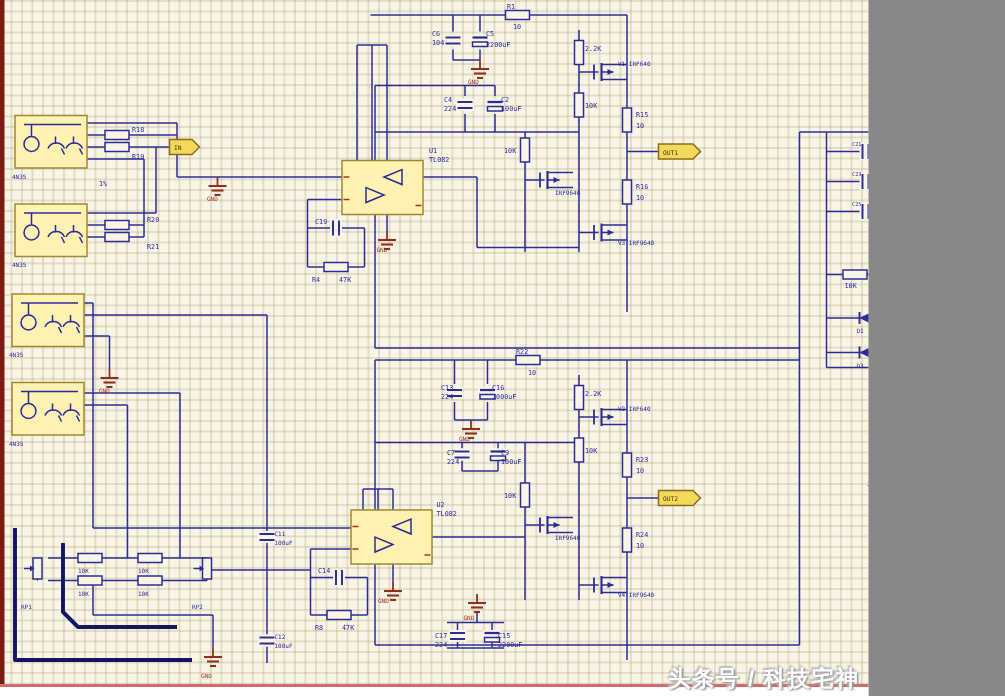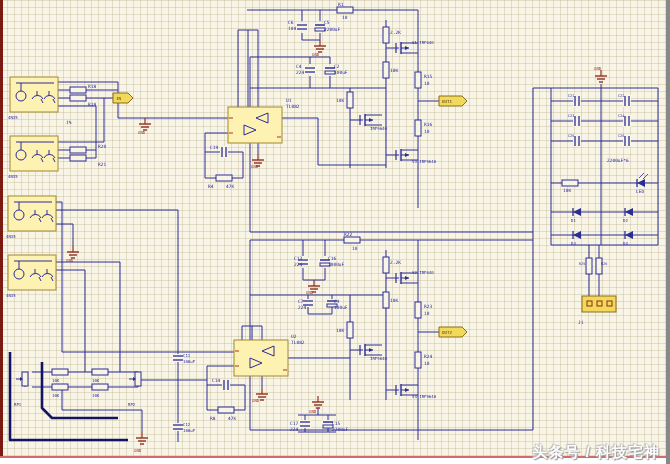--- a/index.html
+++ b/index.html
@@ -1,17 +1,17 @@
 <!DOCTYPE html>
 <html><head>
 <meta charset="utf-8">
 <style>
   html,body{margin:0;padding:0;background:#888;}
   .stage{
-    position:relative;width:666px;height:464px;overflow:hidden;
+    position:relative;width:579px;height:464px;overflow:hidden;
     background-color:#f9f5e6;
     background-image:
       linear-gradient(rgba(175,165,125,.30) 1px,transparent 1px),
       linear-gradient(90deg,rgba(175,165,125,.30) 1px,transparent 1px);
     background-size:7px 7px;
     font-family:"Liberation Sans",sans-serif;
   }
   .left-border{position:absolute;left:0;top:0;width:3px;height:100%;background:#7a1a10;}
   .white-strip{position:absolute;left:0;right:0;bottom:0;height:6px;background:#ffffff;}
   .red-line{position:absolute;left:0;right:0;bottom:6px;height:2px;background:#d56a6a;}

